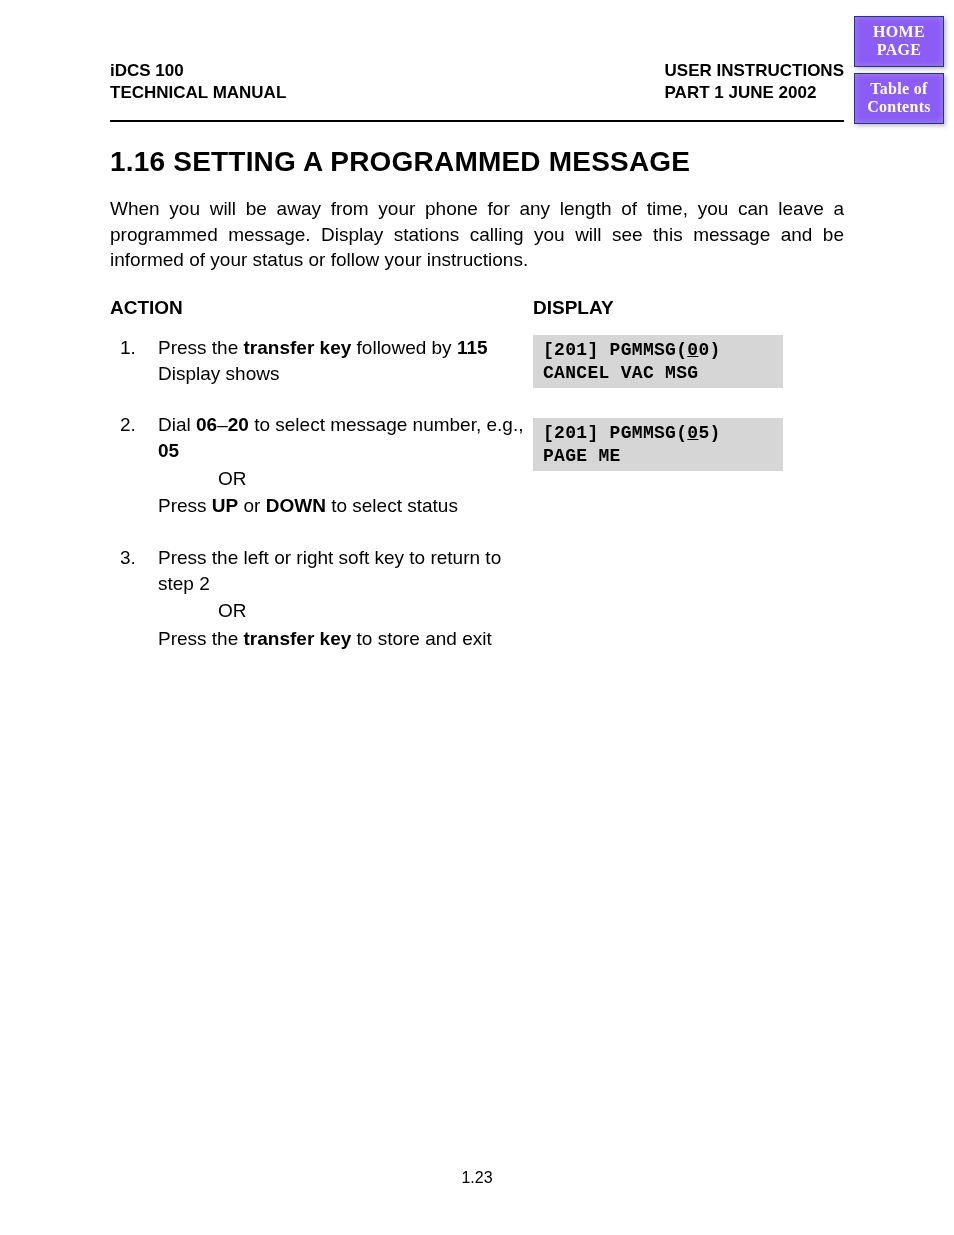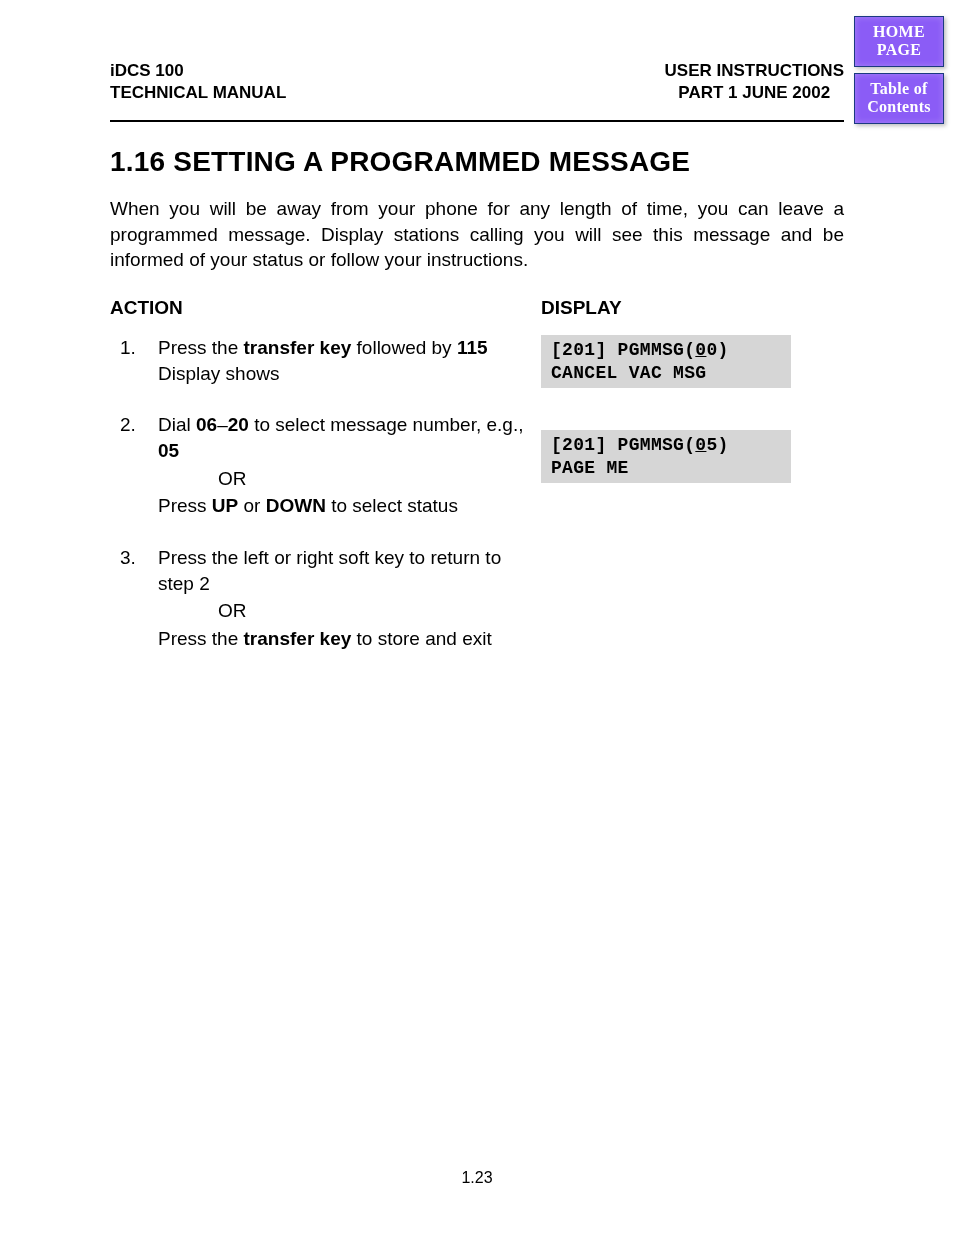--- a/index.html
+++ b/index.html
@@ -20,36 +20,36 @@
   .header-row {
     display: flex;
     justify-content: space-between;
     font-weight: bold;
     font-size: 17px;
     line-height: 1.3;
     border-bottom: 2px solid #000;
     padding-bottom: 16px;
   }
   .header-left { text-align: left; }
-  .header-right { text-align: center; }
+  .header-right { text-align: left; }
   h1.section-title {
     font-size: 28px;
     font-weight: bold;
     margin: 24px 0 18px 0;
     letter-spacing: 0.2px;
   }
   p.intro {
     font-size: 19px;
     line-height: 1.35;
     margin: 17px 0 24px 0;
     text-align: justify;
   }
   .columns {
     display: flex;
-    gap: 16px;
+    gap: 8px;
     justify-content: flex-end;
   }
   .col-action { flex: 0 0 415px; }
   .col-display { flex: 1; }
   .col-head {
     font-weight: bold;
     font-size: 19px;
     margin-bottom: 16px;
   }
   ol.steps {
@@ -79,21 +79,21 @@
     margin: 2px 0;
   }
   .display-box {
     background: #d6d6d6;
     font-family: "Courier New", monospace;
     font-weight: bold;
     font-size: 18px;
     line-height: 1.25;
     padding: 4px 10px 4px 10px;
     white-space: pre;
-    margin-bottom: 42px;
+    margin-bottom: 30px;
     width: 230px;
     letter-spacing: 0.3px;
   }
   .display-box .u { text-decoration: underline; }
   .page-num {
     position: absolute;
     bottom: 48px;
     left: 0;
     width: 100%;
     text-align: center;

